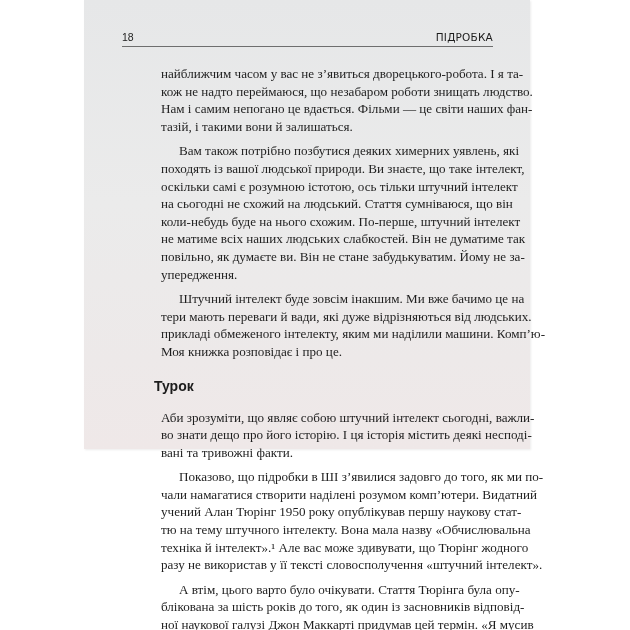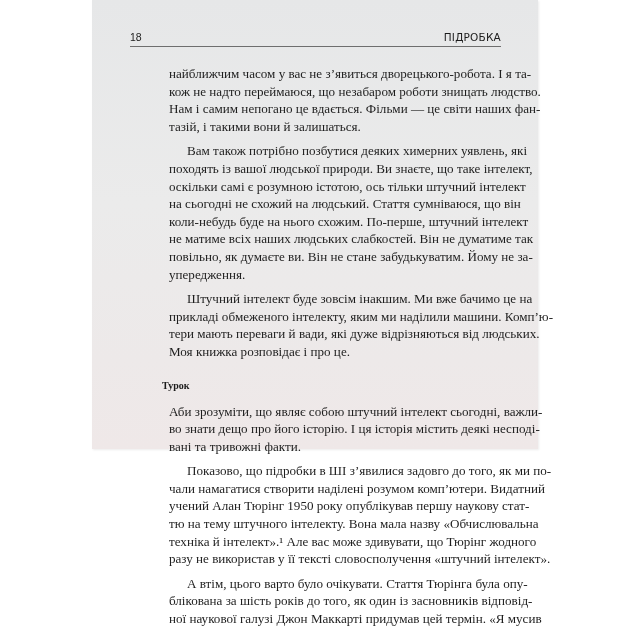--- a/index.html
+++ b/index.html
@@ -1,20 +1,20 @@
 <!DOCTYPE html>
 <html><head>
 <meta charset="utf-8">
 <style>
   html, body { margin: 0; padding: 0; }
   body {
     width: 630px; height: 630px; background: #ffffff; position: relative; overflow: hidden;
   }
   .page {
-    position: absolute; left: 92px; top: 0; width: 446px; height: 449px;
+    position: absolute; left: 84px; top: 0; width: 446px; height: 449px;
     background: linear-gradient(180deg, #e6e7e8 0%, #ebebeb 45%, #ede9e9 80%, #efe8e8 100%);
     box-shadow: 1px 1px 2px rgba(0,0,0,0.08);
   }
   .running-head {
     position: absolute; left: 38px; top: 28px; width: 371px; height: 18px;
     border-bottom: 1px solid #6e6e6e;
   }
   .page-num {
     position: absolute; left: 0; top: 3px;
     font-family: "Liberation Sans", sans-serif; font-size: 10.5px; color: #222;
@@ -25,22 +25,22 @@
   }
   .body-text {
     position: absolute; left: 70px; top: 58px; width: 343px;
     font-family: "Liberation Serif", serif; font-size: 13.1px; line-height: 17.6px; color: #1e1e1e;
   }
   .para { margin: 7px; text-align: justify; }
   .line { display: block; text-align: justify; text-align-last: justify; white-space: nowrap; }
   .line.last { text-align-last: left; }
   .indent { padding-left: 18px; }
   .section-heading {
-    font-family: Liberation Serif, serif; font-weight: bold; font-size: 10px; color: #1c1c1c;
-    margin: 16px 0 8px 0; line-height: 18px;
+    font-family: Liberation Sans, sans-serif; font-weight: bold; font-size: 14px; color: #1c1c1c;
+    margin: 16px 0 14px 0; line-height: 18px;
   }
 </style>
 </head>
 <body>
 
 <div class="page">
   <div class="running-head">
     <span class="page-num">18</span>
     <span class="chapter-title">ПІДРОБКА</span>
   </div>
@@ -60,22 +60,22 @@
       <span class="line">оскільки самі є розумною істотою, ось тільки штучний інтелект</span>
       <span class="line">на сьогодні не схожий на людський. Стаття сумніваюся, що він</span>
       <span class="line">коли-небудь буде на нього схожим. По-перше, штучний інтелект</span>
       <span class="line">не матиме всіх наших людських слабкостей. Він не думатиме так</span>
       <span class="line">повільно, як думаєте ви. Він не стане забудькуватим. Йому не за-</span>
       <span class="line last">упередження.</span>
     </p>
 
     <p class="para">
       <span class="line indent">Штучний інтелект буде зовсім інакшим. Ми вже бачимо це на</span>
+      <span class="line">тери мають переваги й вади, які дуже відрізняються від людських.</span>
       <span class="line">прикладі обмеженого інтелекту, яким ми наділили машини. Комп’ю-</span>
-      <span class="line">тери мають переваги й вади, які дуже відрізняються від людських.</span>
       <span class="line last">Моя книжка розповідає і про це.</span>
     </p>
 
     <h2 class="section-heading">Турок</h2>
 
     <p class="para">
       <span class="line">Аби зрозуміти, що являє собою штучний інтелект сьогодні, важли-</span>
       <span class="line">во знати дещо про його історію. І ця історія містить деякі несподі-</span>
       <span class="line last">вані та тривожні факти.</span>
     </p>

